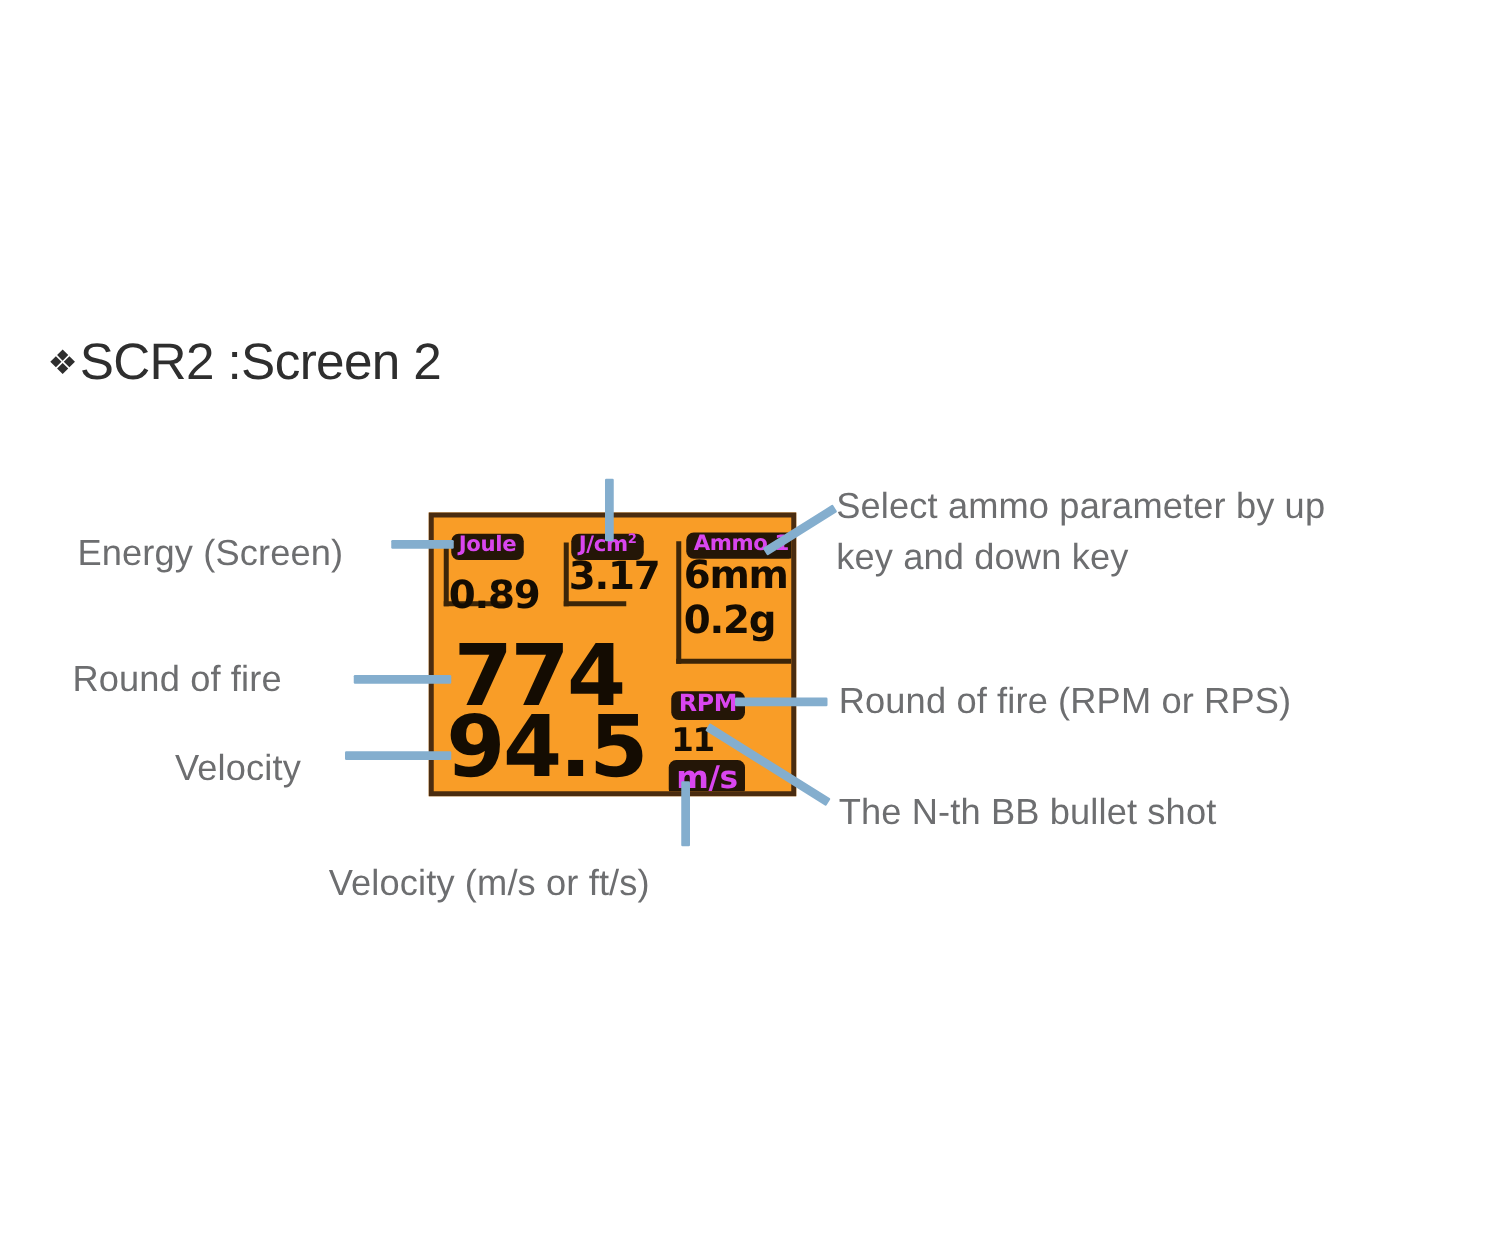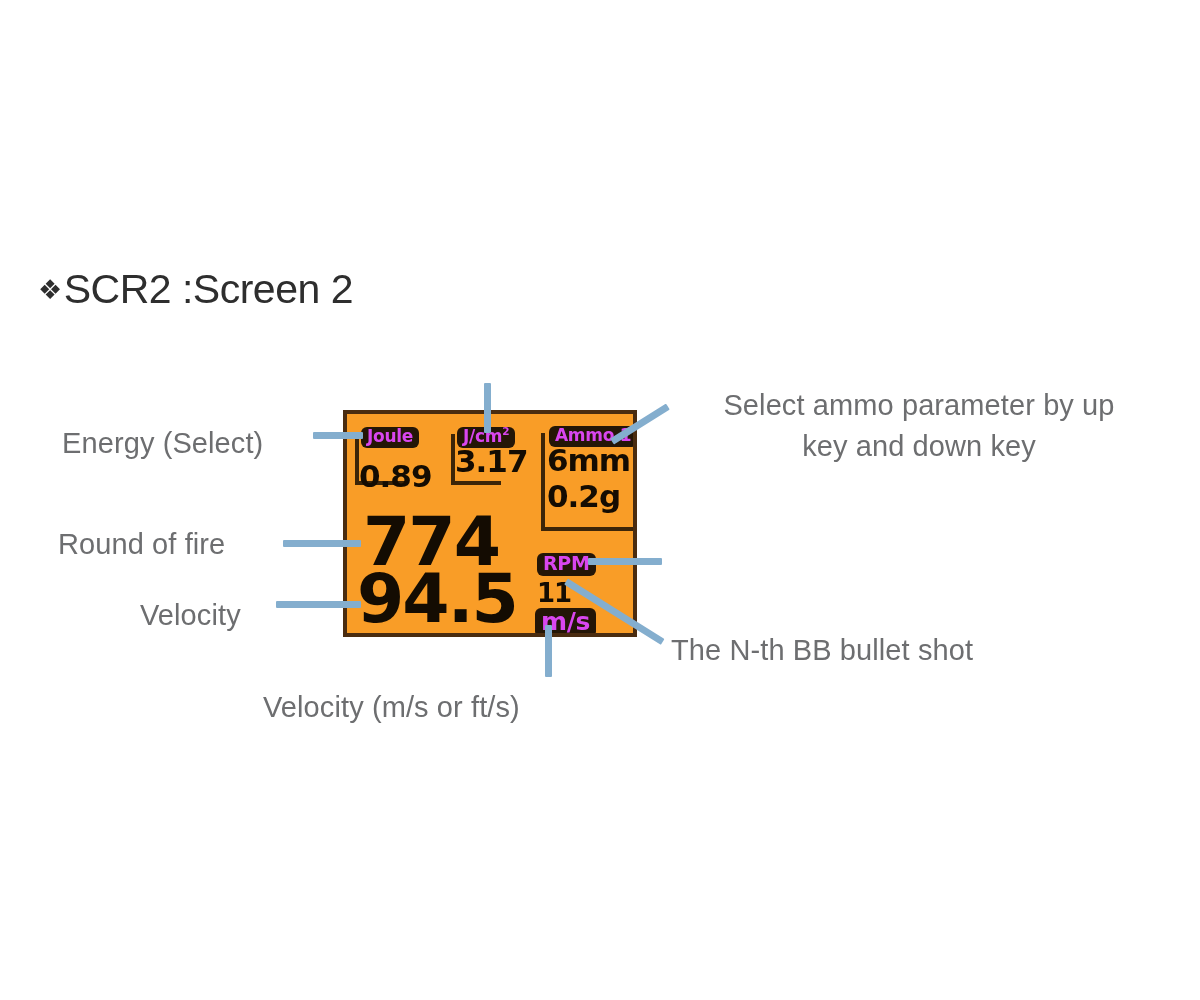--- a/index.html
+++ b/index.html
@@ -47,21 +47,21 @@
     font-weight: 300;
     line-height: 1.42;
     white-space: pre-line;
     letter-spacing: 0.1px;
   }
   .anno sup {
     font-size: 0.6em;
     vertical-align: super;
     line-height: 0;
   }
-  .anno-right { text-align: center; }
+  .anno-right { text-align: left; }
   .anno-left  { text-align: right; }
 
   
   .lead {
     position: absolute;
     background: #84aece;
     border-radius: 1px;
   }
   .lead-h { height: 7px; }
   .lead-v { width: 7px; }
@@ -188,27 +188,28 @@
 
   <div class="lead-diag" style="left:612px; top:438px; width:66px; transform:rotate(-32deg);"></div>
 
   <div class="lead lead-h" style="left:588px; top:558px; width:74px;"></div>
 
   <div class="lead-diag" style="left:566px; top:578px; width:114px; transform:rotate(32deg);"></div>
 
   <div class="lead lead-v" style="left:545px; top:625px; height:52px;"></div>
 
 
-  <div class="anno" style="left:62px; top:423px;">Energy (Select)</div>
+  <div class="anno" style="left:62px; top:423px;">Energy (Screen)</div>
 
   <div class="anno" style="left:58px; top:524px;">Round of fire</div>
 
   <div class="anno" style="left:140px; top:595px;">Velocity</div>
 
   <div class="anno anno-right" style="left:669px; top:385px; width:500px;">Select ammo parameter by up
 key and down key</div>
 
+  <div class="anno anno-right" style="left:671px; top:541px;">Round of fire (RPM or RPS)</div>
 
   <div class="anno anno-right" style="left:671px; top:630px;">The N-th BB bullet shot</div>
 
   <div class="anno" style="left:263px; top:687px;">Velocity (m/s or ft/s)</div>
 
 </div>
 
 </body></html>

